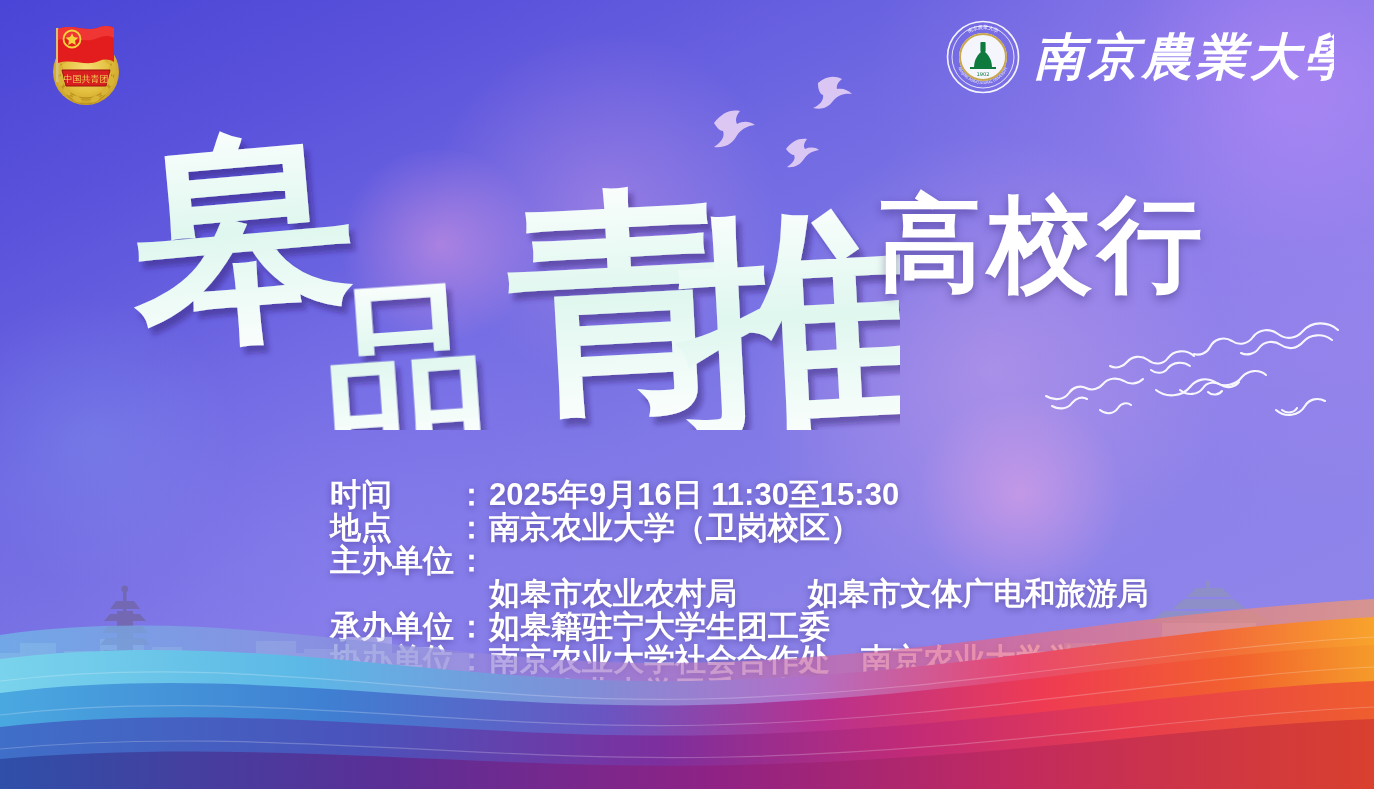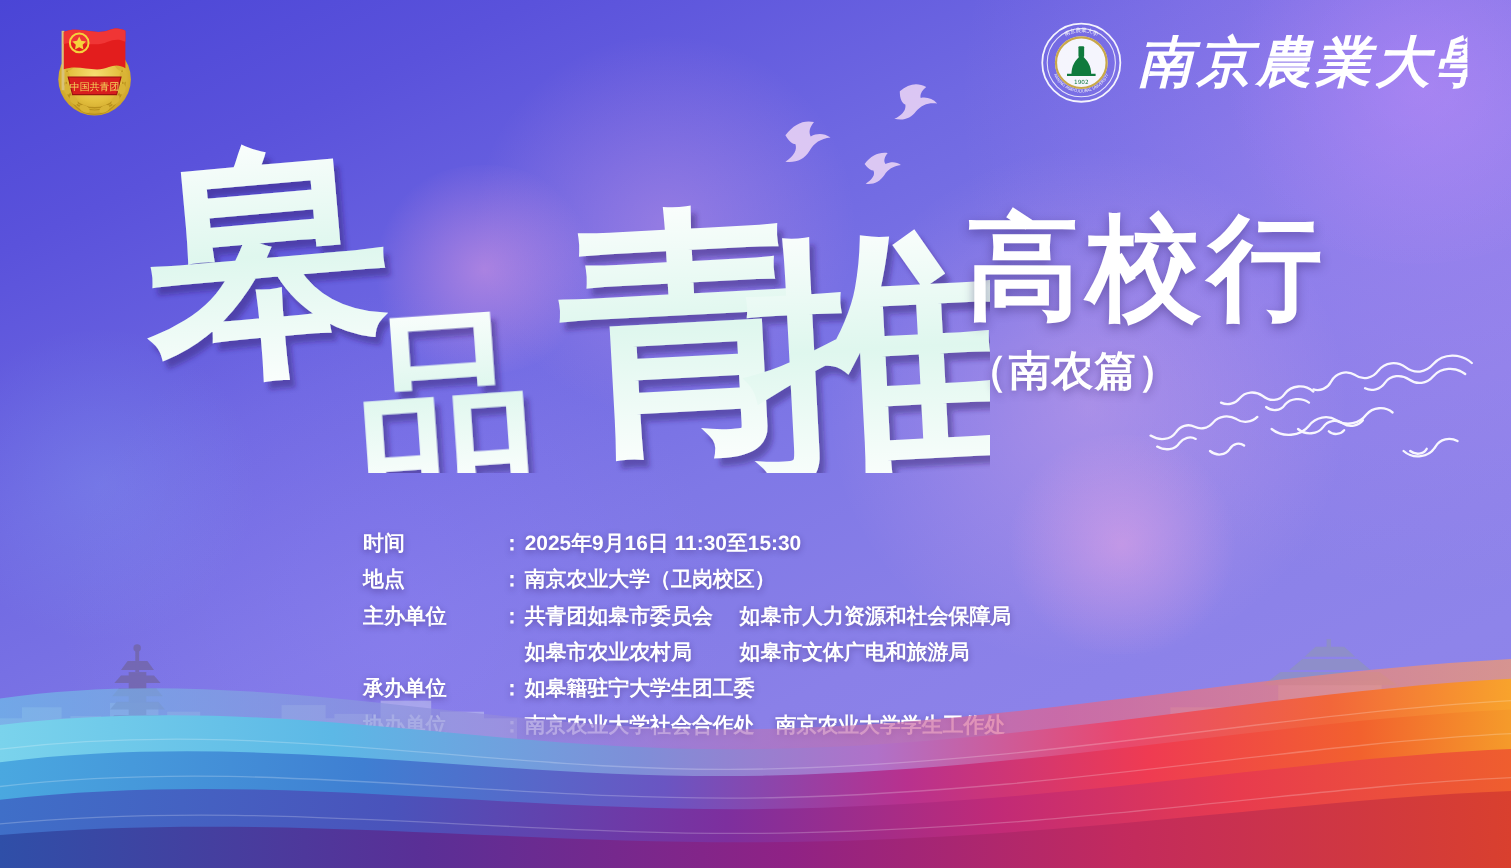--- a/index.html
+++ b/index.html
@@ -57,21 +57,21 @@
   
   .cloud-orn{ position:absolute; left:1040px; top:318px; width:300px; height:108px; }
 
   
   .birds{ position:absolute; left:690px; top:55px; width:200px; height:135px; }
 
   
   .info{
     position:absolute; left:330px; top:478px; width:760px;
     color:#ffffff;
-    font-size:19px; line-height:33px; font-weight:700;
+    font-size:31px; line-height:33px; font-weight:700;
     text-shadow:0 2px 6px rgba(40,20,90,0.40);
     white-space:nowrap;
   }
   .info-row{ display:flex; align-items:baseline; }
   .info-label{ width:126px; flex:0 0 126px; text-align:justify; text-align-last:justify; }
   .info-label::after{ content:""; display:inline-block; width:100%; }
   .info-colon{ flex:0 0 auto; margin-right:2px; }
   .info-val{ flex:0 0 auto; }
   .info-row.cont .info-label{ visibility:hidden; }
   .info-row.cont .info-colon{ visibility:hidden; }
@@ -181,21 +181,20 @@
     <g fill="url(#cg)" filter="url(#sh)" font-family="'DejaVu Serif','Liberation Serif',serif" font-weight="bold">
       <text x="22" y="232" font-size="225" transform="rotate(-5 120 180)">皋</text>
       <text x="215" y="330" font-size="160" transform="rotate(-4 300 280)">品</text>
       <text x="400" y="300" font-size="235" transform="rotate(-3 500 230)">青</text>
       <text x="570" y="320" font-size="235" transform="rotate(-3 680 240)">推</text>
     </g>
   </svg>
 
   <div class="title-block">
     <div class="title-gaoxiao">高校行</div>
-    <div class="title-sub">（南农篇）</div>
   </div>
 
   <svg class="cloud-orn" viewBox="0 0 300 108">
     <g fill="none" stroke="#ffffff" stroke-width="2.1" stroke-linecap="round" opacity=".93">
       <path d="M298 12c-10-9-26-9-35 1-7 8-17 9-25 3-8-6-19-5-25 3-5 7-14 9-21 4-8-5-18-2-22 6-3 6-10 9-16 7"></path>
       <path d="M292 22c-9-7-22-6-29 2-6 7-15 8-22 3-7-5-17-4-22 3-4 6-12 8-18 5"></path>
       <path d="M154 38c-8-7-20-6-26 2-5 7-14 7-20 2-7-5-16-4-21 2-4 5-11 7-17 4"></path>
       <path d="M150 48c-7-5-17-4-22 2-4 6-12 6-17 2"></path>
       <path d="M6 78c8 5 18 4 23-3 4-6 11-8 17-5 6 3 13 1 17-4 5-6 14-7 21-3 6 4 14 3 19-2"></path>
       <path d="M12 88c7 4 16 3 20-3 4-5 10-7 15-4"></path>
@@ -218,21 +217,20 @@
 
     <div class="info-row">
       <span class="info-label">地点</span>
       <span class="info-colon">：</span>
       <span class="info-val">南京农业大学（卫岗校区）</span>
     </div>
 
     <div class="info-row">
       <span class="info-label">主办单位</span>
       <span class="info-colon">：</span>
-      <span class="info-val">共青团如皋市委员会　 如皋市人力资源和社会保障局</span>
     </div>
     <div class="info-row cont">
       <span class="info-label">主办单位</span>
       <span class="info-colon">：</span>
       <span class="info-val">如皋市农业农村局　　 如皋市文体广电和旅游局</span>
     </div>
 
     <div class="info-row">
       <span class="info-label">承办单位</span>
       <span class="info-colon">：</span>

